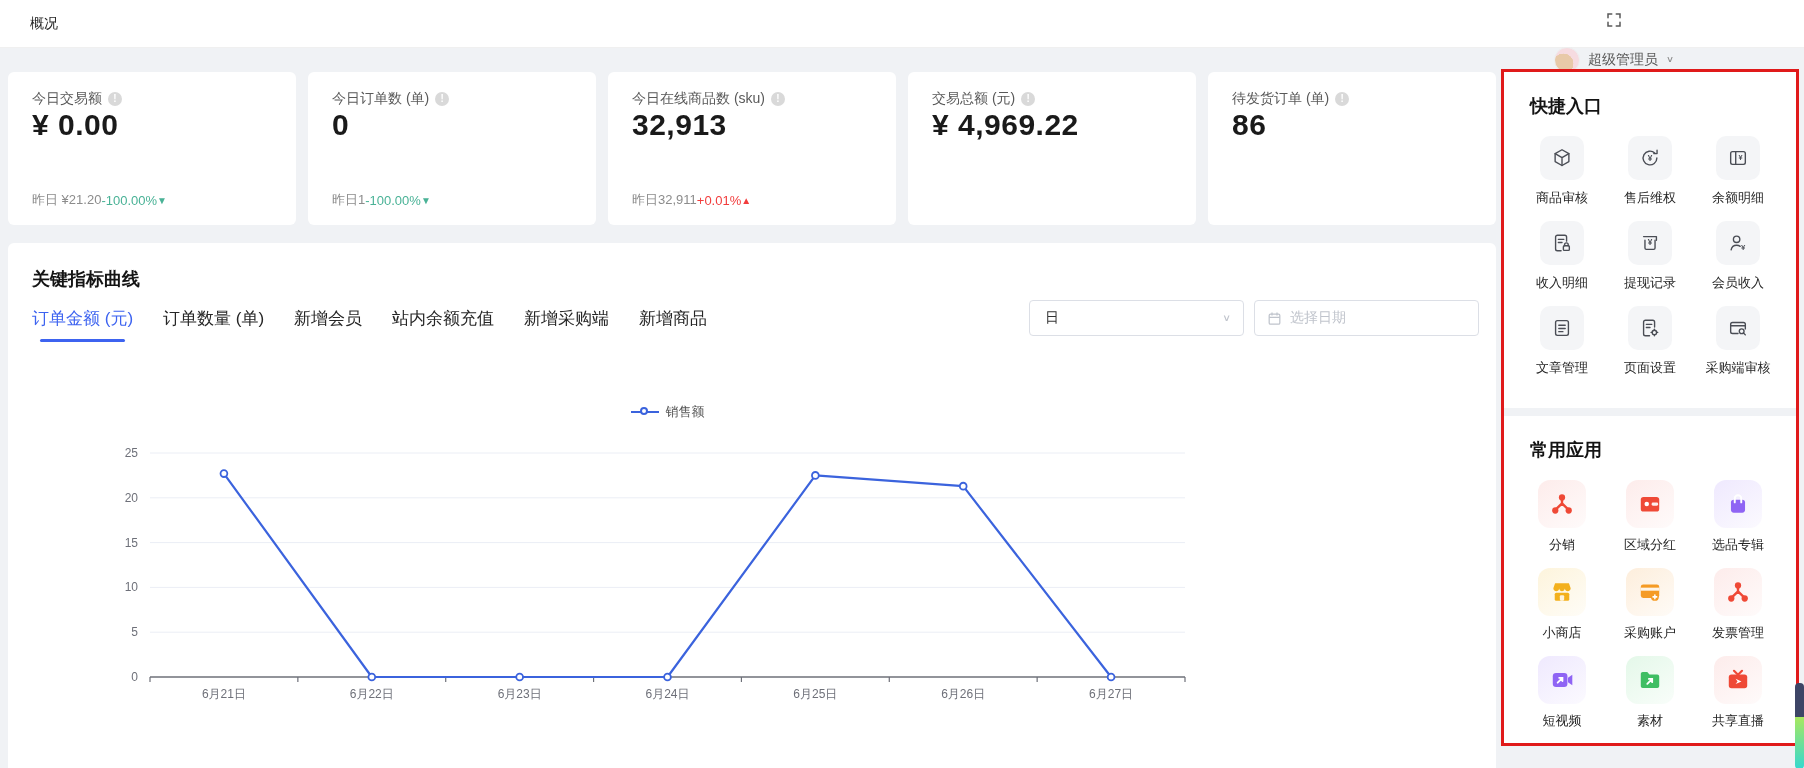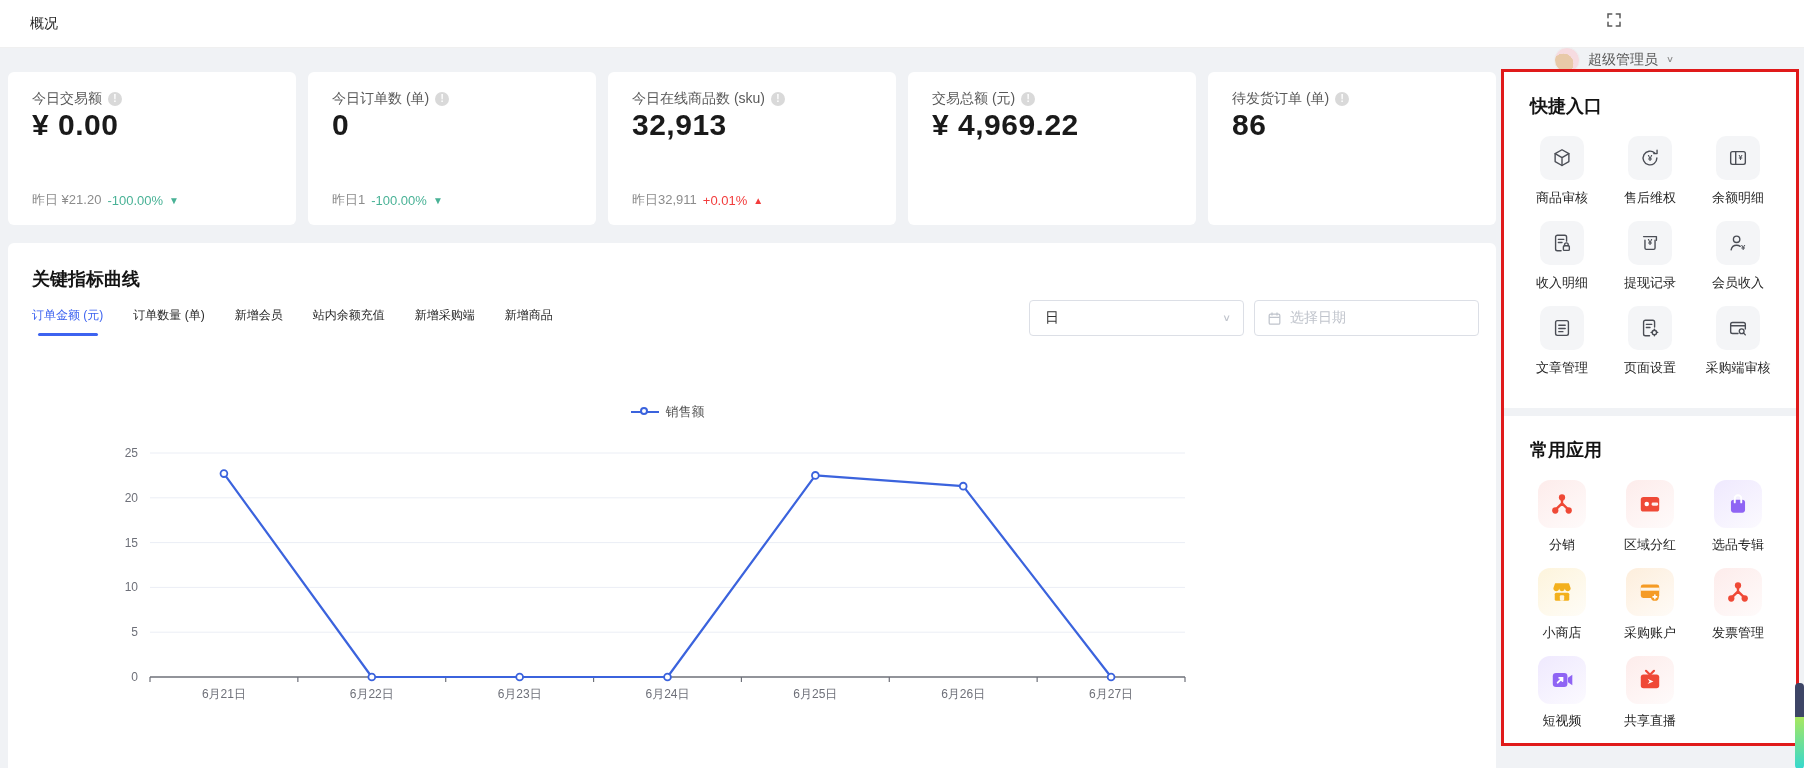--- a/index.html
+++ b/index.html
@@ -36,32 +36,32 @@
     flex:1; background:#fff; border-radius:6px; height:153px;
     padding:18px 24px; position:relative;
   }
   .stat-label { font-size:14px; color:#595959; display:flex; align-items:center; gap:6px; }
   .info-dot {
     width:14px; height:14px; border-radius:50%; background:#d9d9d9; color:#fff;
     font-size:10px; line-height:14px; text-align:center; font-weight:bold; cursor:pointer;
     flex:0 0 auto;
   }
   .stat-value { font-size:30px; font-weight:600; color:#1a1a1a; letter-spacing:.5px; }
-  .stat-footer { position:absolute; left:24px; bottom:16px; font-size:13px; color:#8c8c8c; display:flex; gap:6px; align-items:center; }
+  .stat-footer { position:absolute; left:24px; bottom:16px; font-size:13px; color:#8c8c8c; display:flex; align-items:center; }
   .chg-down { color:#49b296; }
   .chg-up { color:#f23c3c; }
   .tri { font-size:10px; }
 
   
   .chart-panel {
     background:#fff; border-radius:6px; margin-top:18px; height:540px; position:relative;
   }
   .panel-title { position:absolute; top:24px; left:24px; font-size:18px; font-weight:bold; color:#141414; }
   .tabs { position:absolute; top:64px; left:24px; display:flex; gap:30px; }
-  .tab { font-size:12px; color:#262626; cursor:pointer; padding-bottom:12px; position:relative; }
+  .tab { font-size:17px; color:#262626; cursor:pointer; padding-bottom:12px; position:relative; }
   .tab.active { color:#3d63f0; }
   .tab.active::after {
     content:""; position:absolute; left:8%; right:8%; bottom:0; height:3px;
     border-radius:2px; background:#3d63f0;
   }
   .controls { position:absolute; top:57px; right:17px; display:flex; gap:10px; }
   .select-box {
     width:215px; height:36px; border:1px solid #dcdfe6; border-radius:4px; background:#fff;
     display:flex; align-items:center; padding:0 12px 0 15px; font-size:14px; color:#333; cursor:pointer;
   }
@@ -435,20 +435,29 @@
             <div class="app-tile" style="background: linear-gradient(145deg, rgb(239, 233, 254), rgb(255, 255, 255) 130%);">
               <svg viewBox="0 0 24 24">
                 <rect x="3.5" y="5.5" width="13.5" height="13" rx="3" fill="#8f64f4"></rect>
                 <path d="M17.5 10l4-2.8v9.6l-4-2.8z" fill="#8f64f4"></path>
                 <path d="M8 14.5L12.2 10.3M12.4 13V10h-3" stroke="#fff" stroke-width="1.7" fill="none" stroke-linecap="round"></path>
               </svg>
             </div>
             <div class="entry-label">短视频</div>
           </div>
           <div class="entry app">
+            <div class="app-tile" style="background: linear-gradient(145deg, rgb(228, 248, 233), rgb(255, 255, 255) 130%);">
+              <svg viewBox="0 0 24 24">
+                <path d="M3.5 6.3c0-1 .8-1.8 1.8-1.8h4.2l2 2.4h7.2c1 0 1.8.8 1.8 1.8v8.8c0 1-.8 1.8-1.8 1.8H5.3c-1 0-1.8-.8-1.8-1.8V6.3z" fill="#3fbe63"></path>
+                <path d="M9.5 15.5l4.3-4.3M14 14v-3h-3" stroke="#fff" stroke-width="1.7" fill="none" stroke-linecap="round"></path>
+              </svg>
+            </div>
+            <div class="entry-label">素材</div>
+          </div>
+          <div class="entry app">
             <div class="app-tile" style="background: linear-gradient(145deg, rgb(253, 236, 235), rgb(255, 255, 255) 130%);">
               <svg viewBox="0 0 24 24">
                 <path d="M8.3 3.5L12 7.2l3.7-3.7" stroke="#ef4936" stroke-width="2" fill="none" stroke-linecap="round"></path>
                 <rect x="3.5" y="7" width="17" height="12.5" rx="2.5" fill="#ef4936"></rect>
                 <path d="M9.8 10.8l5.4 2.5-5.4 2.5 1.8-2.5z" fill="#fff"></path>
               </svg>
             </div>
             <div class="entry-label">共享直播</div>
           </div>
         </div>

